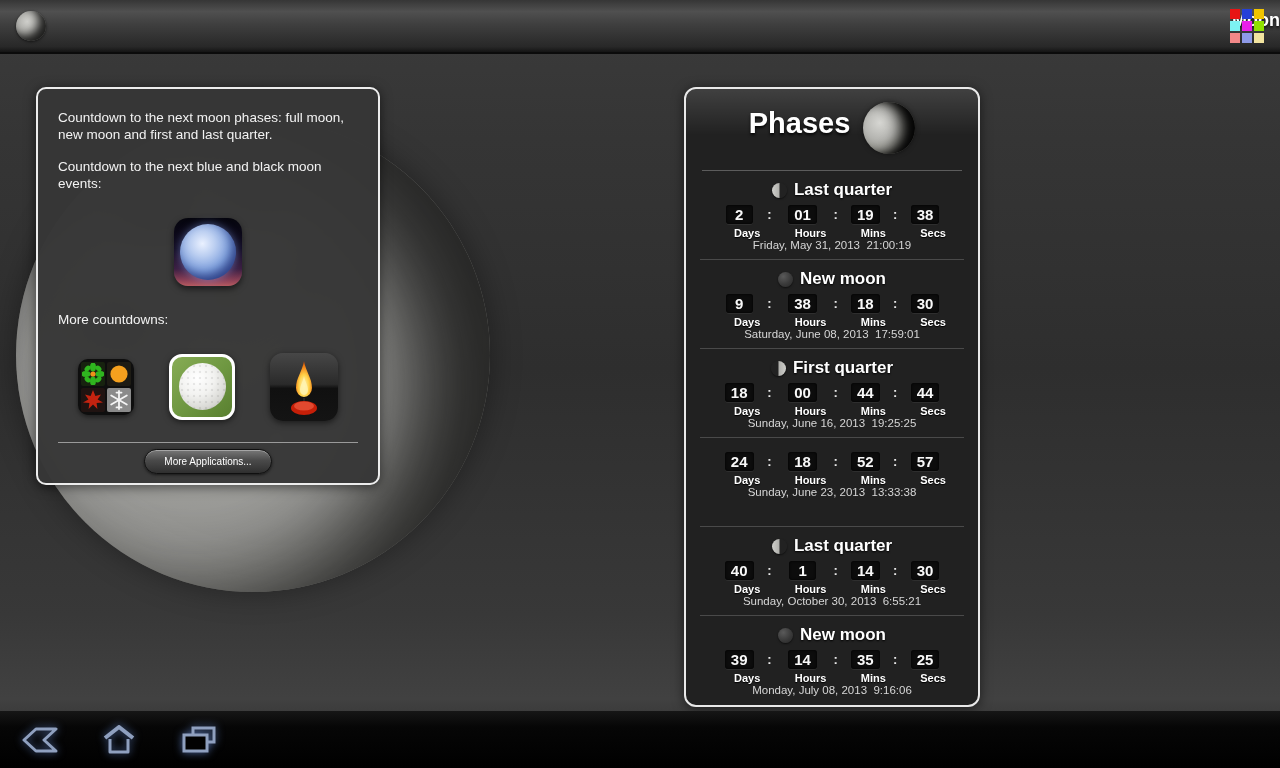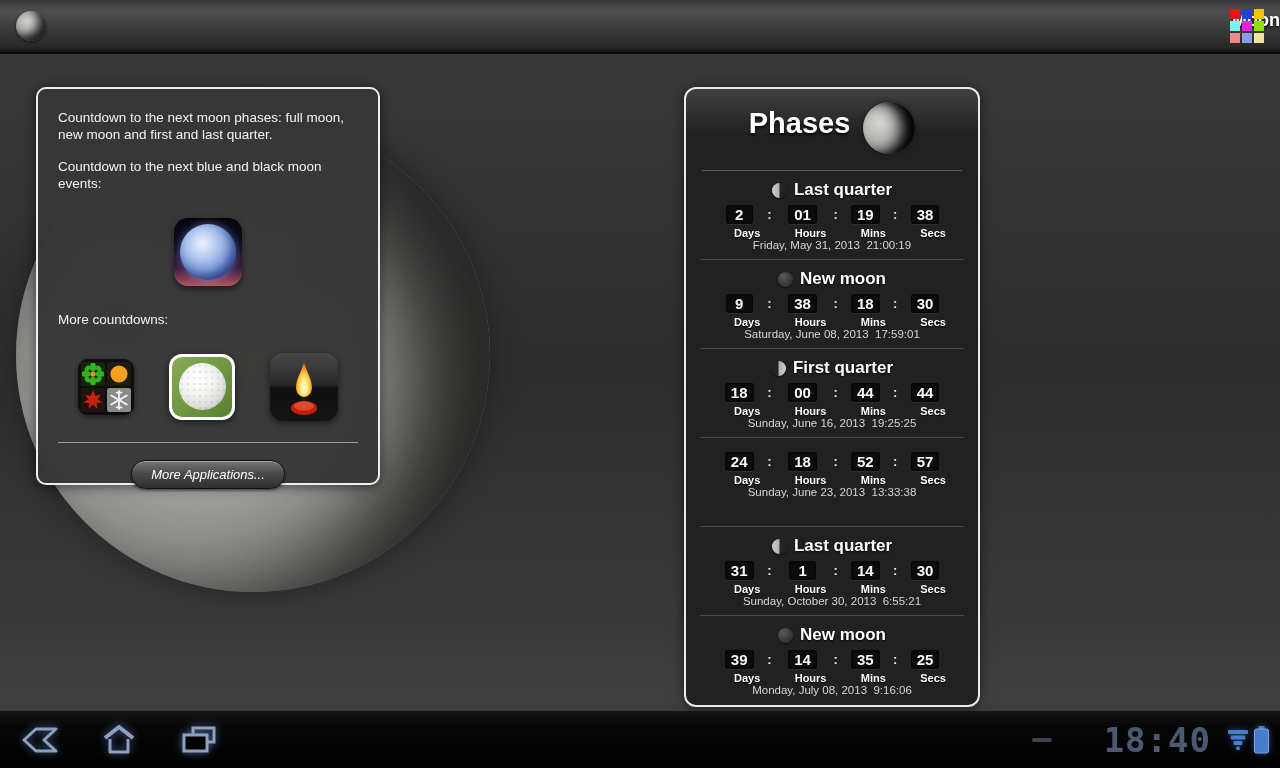--- a/index.html
+++ b/index.html
@@ -65,24 +65,24 @@
     box-shadow:0 2px 6px rgba(0,0,0,.55);}
   .golf-ball{position:absolute;left:7px;top:6px;width:47px;height:47px;border-radius:50%;
     background:radial-gradient(circle at 38% 32%, #ffffff 0%, #f2f2f0 40%, #d9d9d5 70%, #a9a9a3 100%);}
   .golf-ball::after{content:"";position:absolute;inset:0;border-radius:50%;
     background-image:radial-gradient(circle, rgba(0,0,0,.08) 1px, transparent 1.6px);background-size:6px 6px;}
   .candle{width:68px;height:68px;border-radius:13px;position:relative;overflow:hidden;cursor:pointer;
     background:linear-gradient(180deg,#474747 0%,#2a2a2a 46%,#101010 52%,#141414 100%);
     box-shadow:0 2px 6px rgba(0,0,0,.55);}
   .candle svg{position:absolute;left:50%;top:7px;transform:translateX(-50%);}
   .lp-divider{height:1px;background:#9a9a9a;margin:21px 0 0;border:none;}
-  .more-apps{display:block;margin:17px auto 0;padding:6px 19px;border-radius:16px;cursor:pointer;
+  .more-apps{display:block;margin:6px auto 0;padding:6px 19px;border-radius:16px;cursor:pointer;
     background:linear-gradient(180deg,#787878 0%,#4a4a4a 45%,#2f2f2f 100%);
-    border:1px solid #101010;color:#fff;font-size:13px;font-family:inherit;
-    box-shadow:inset 0 1px 0 rgba(255,255,255,.35), 0 1px 3px rgba(0,0,0,.6);font-style:italic;}
+    border:1px solid #101010;color:#fff;font-size:10px;font-family:inherit;
+    box-shadow:inset 0 1px 0 rgba(255,255,255,.35), 0 1px 3px rgba(0,0,0,.6);}
 
   
   .phases-panel{position:absolute;left:684px;top:87px;width:296px;height:620px;box-sizing:border-box;z-index:3;
     border:2px solid #e9e9e9;border-radius:12px;background:#212121;overflow:hidden;
     box-shadow:0 2px 12px rgba(0,0,0,.55);}
   .ph-glow{position:absolute;top:0;left:0;right:0;height:46px;border-radius:10px 10px 0 0;
     background:linear-gradient(180deg,rgba(255,255,255,.14),rgba(255,255,255,0));}
   .ph-header{position:relative;display:flex;align-items:flex-start;justify-content:center;padding-top:13px;height:68px;box-sizing:border-box;}
   .ph-title{font-size:29px;font-weight:bold;color:#fff;text-shadow:0 2px 3px rgba(0,0,0,.85);margin-top:5px;}
   .header-moon{width:52px;height:52px;border-radius:50%;margin-left:13px;
@@ -305,21 +305,21 @@
       <div class="entry-date">Sunday, June 23, 2013  13:33:38</div>
     </div>
     <div class="entry-sep"></div>
 
     <div class="entry">
       <div class="entry-name-row">
         <span class="phase-icon" data-phase="last-quarter"></span>
         <span class="entry-name">Last quarter</span>
       </div>
       <div class="count-grid">
-        <span class="dbox g1">31</span>
+        <span class="dbox g1">40</span>
         <span class="colon gc1">:</span>
         <span class="dbox g2">1</span>
         <span class="colon gc2">:</span>
         <span class="dbox g3">14</span>
         <span class="colon gc3">:</span>
         <span class="dbox g4">30</span>
         <span class="ulabel l1">Days</span>
         <span class="ulabel l2">Hours</span>
         <span class="ulabel l3">Mins</span>
         <span class="ulabel l4">Secs</span>
@@ -363,35 +363,15 @@
             <path d="M9 15 V28 H27 V15" stroke-width="3" stroke-linejoin="round"></path>
           </svg>
       </div>
       <div class="nav-btn">
         <svg width="38" height="32" viewBox="0 0 38 32">
             <rect x="13" y="4" width="21" height="14" stroke-width="3"></rect>
             <rect x="4" y="11" width="23" height="16" fill="#020202" stroke-width="3"></rect>
           </svg>
       </div>
     </div>
-    <div class="sys-status">
-      <div class="minus-icon"></div>
-      <div class="clock">18:40</div>
-      <div class="stat-icon">
-        <svg width="22" height="22" viewBox="0 0 22 22">
-            <g fill="#4a7ccc">
-              <rect x="1" y="1" width="20" height="4" rx="1"></rect>
-              <rect x="3.8" y="6.5" width="14.4" height="4" rx="1"></rect>
-              <rect x="6.6" y="12" width="8.8" height="4" rx="1"></rect>
-              <rect x="9.2" y="17.5" width="3.6" height="3.5" rx="1"></rect>
-            </g>
-          </svg>
-      </div>
-      <div class="stat-icon">
-        <svg width="17" height="28" viewBox="0 0 17 28">
-            <rect x="5.5" y="0" width="6" height="4" fill="#4a7ccc"></rect>
-            <rect x="1.5" y="3" width="14" height="24" rx="2" fill="#4a7ccc" stroke="#7da3e6" stroke-width="1"></rect>
-          </svg>
-      </div>
-    </div>
   </footer>
 
 </div>
 
 </body></html>

